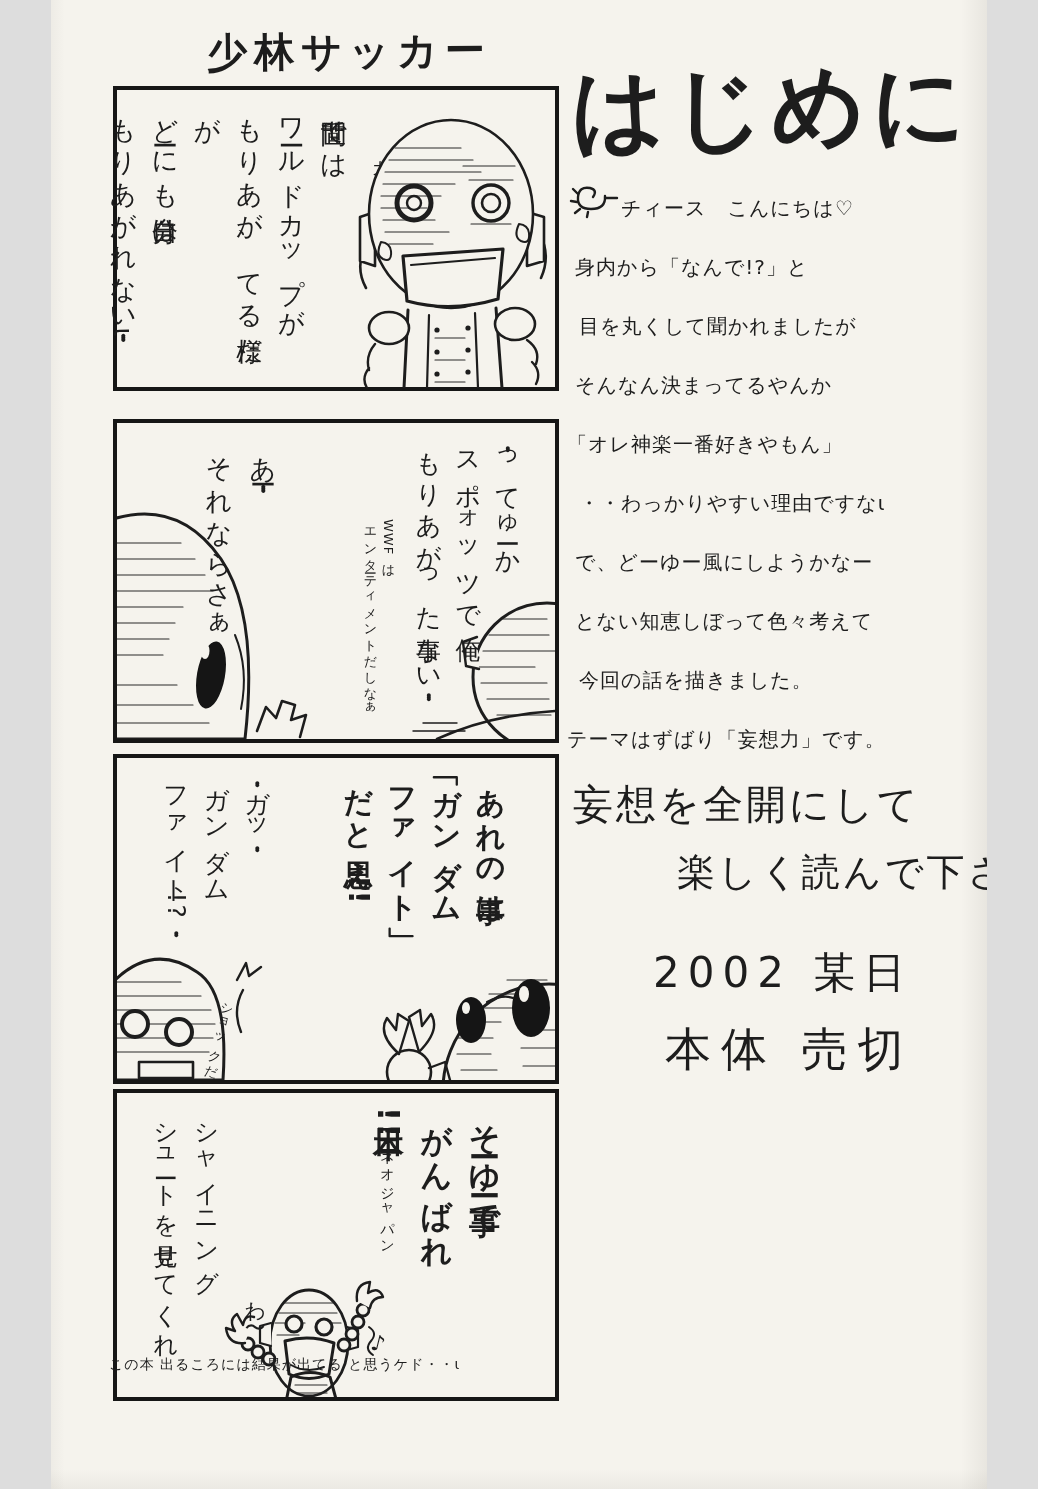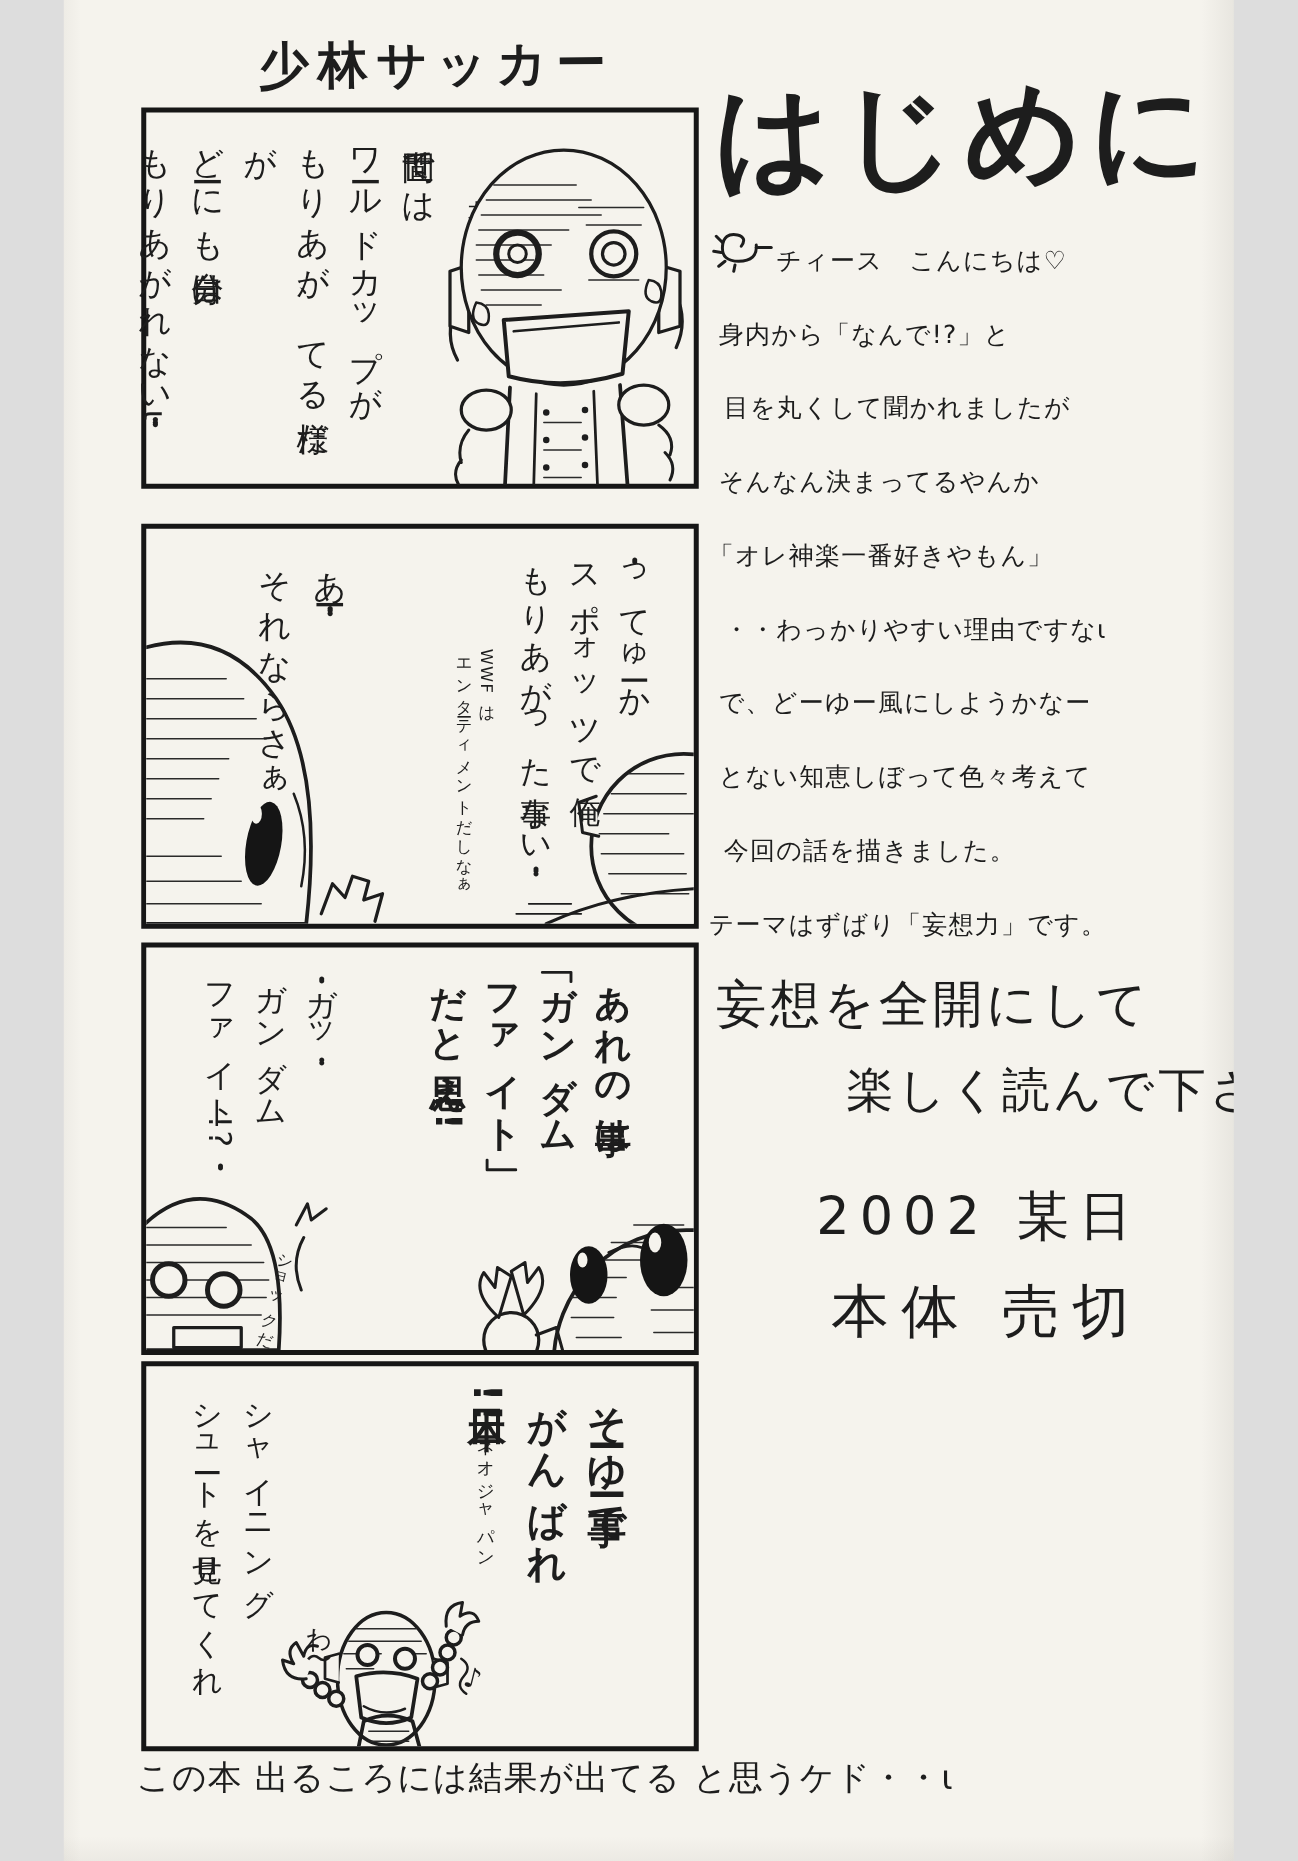--- a/index.html
+++ b/index.html
@@ -45,21 +45,21 @@
   .p3-left{left:38px;top:12px;font-size:25px;line-height:1.62;}
   .p3-note{left:94px;top:236px;font-size:13px;transform:rotate(14deg);letter-spacing:1px;}
 
   .p4-right{right:46px;top:10px;font-size:31px;line-height:1.55;font-weight:600;}
   .p4-furigana{right:158px;top:48px;font-size:14px;letter-spacing:2px;}
   .p4-left{left:28px;top:14px;font-size:24px;line-height:1.7;}
   .p4-sfx{left:124px;top:194px;font-size:21px;}
   .p4-music{position:absolute;left:254px;top:238px;font-size:22px;transform:rotate(14deg);}
 
   .comic-caption{
-    position:absolute;left:58px;top:1404px;font-size:27px;letter-spacing:1px;white-space:nowrap;
+    position:absolute;left:58px;top:1356px;font-size:14px;letter-spacing:1px;white-space:nowrap;
   }
 
   .foreword{position:absolute;left:516px;top:56px;width:480px;}
   .fw-heading{
     margin:0 0 22px 4px;font-size:92px;font-weight:700;letter-spacing:6px;
     transform:rotate(-1deg);white-space:nowrap;line-height:1.1;
   }
   .fw-line{font-size:20px;line-height:59px;letter-spacing:1px;white-space:nowrap;}
   .fw-line .sun{vertical-align:-8px;margin-right:2px;}
   .ind-a{margin-left:16px;} .ind-b{margin-left:8px;} .ind-c{margin-left:12px;}

